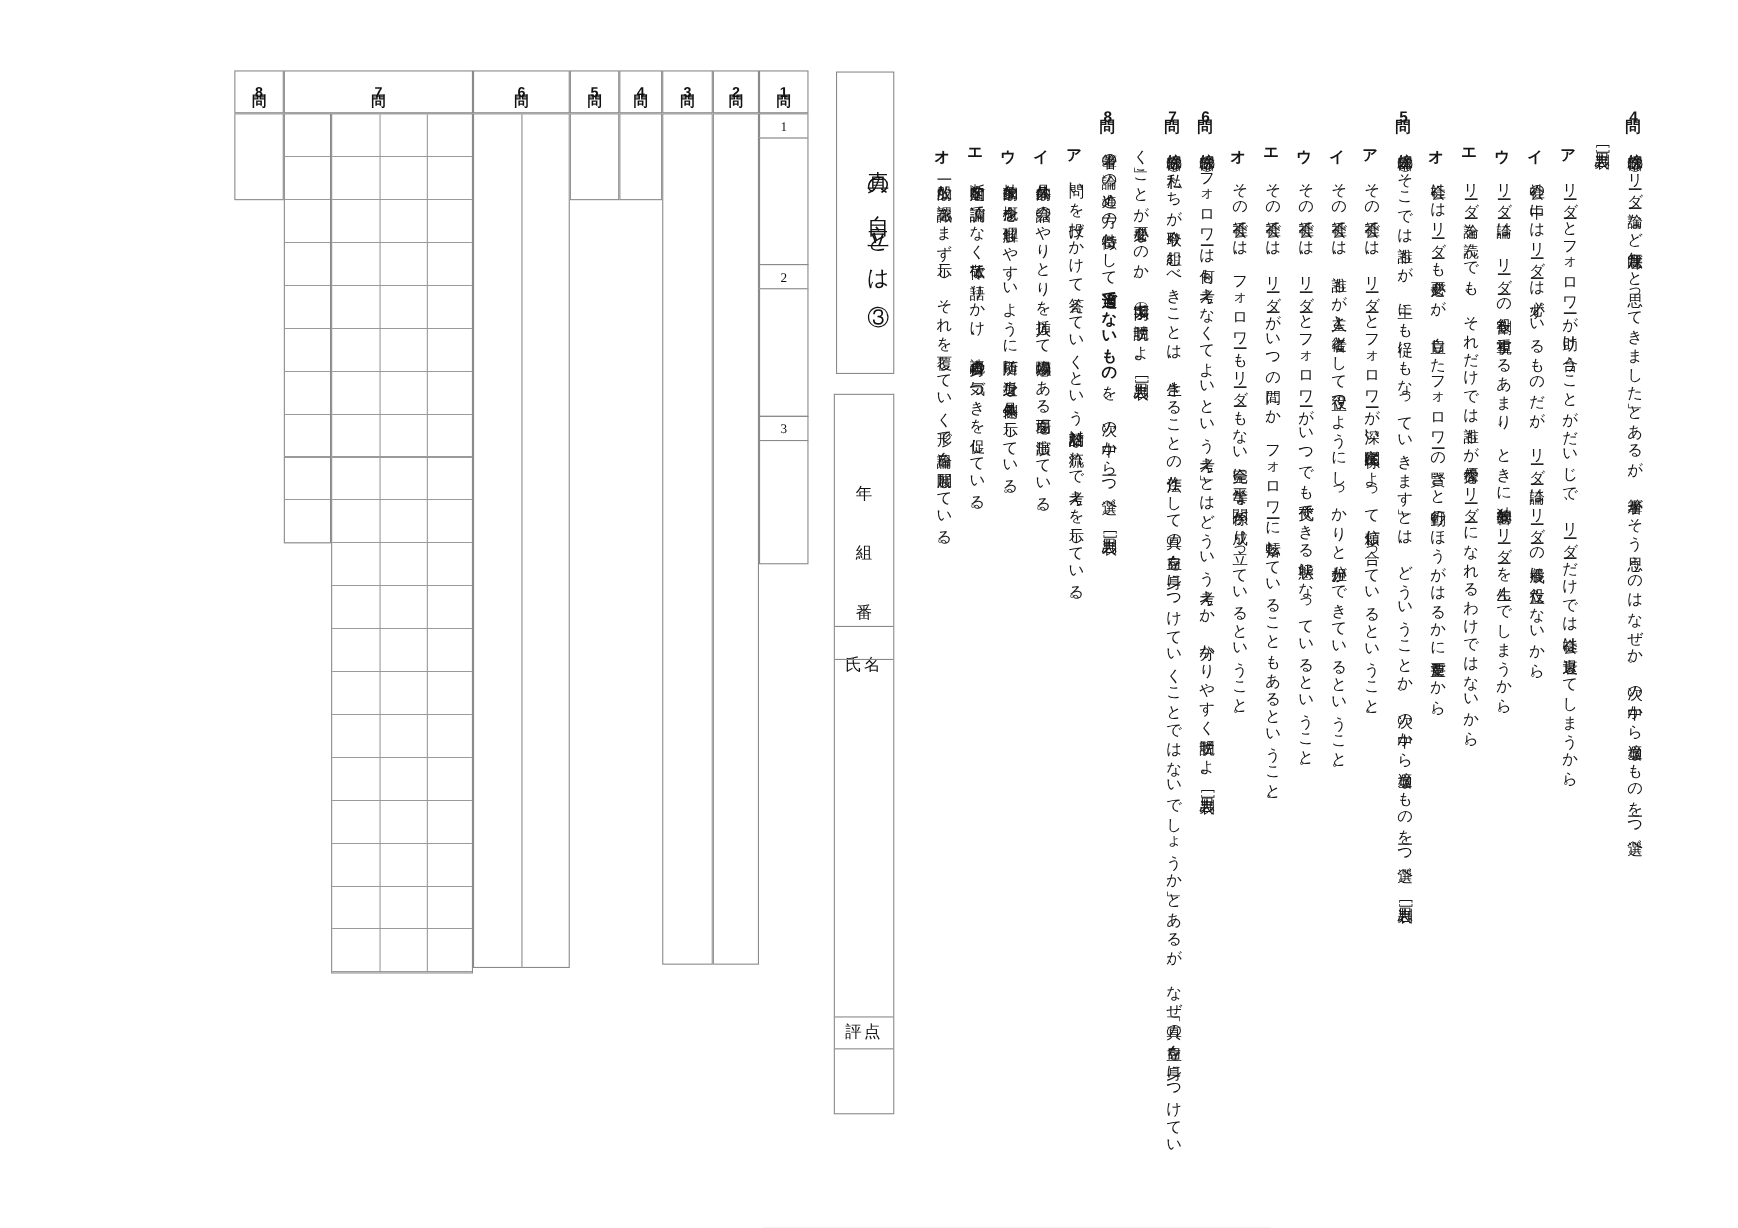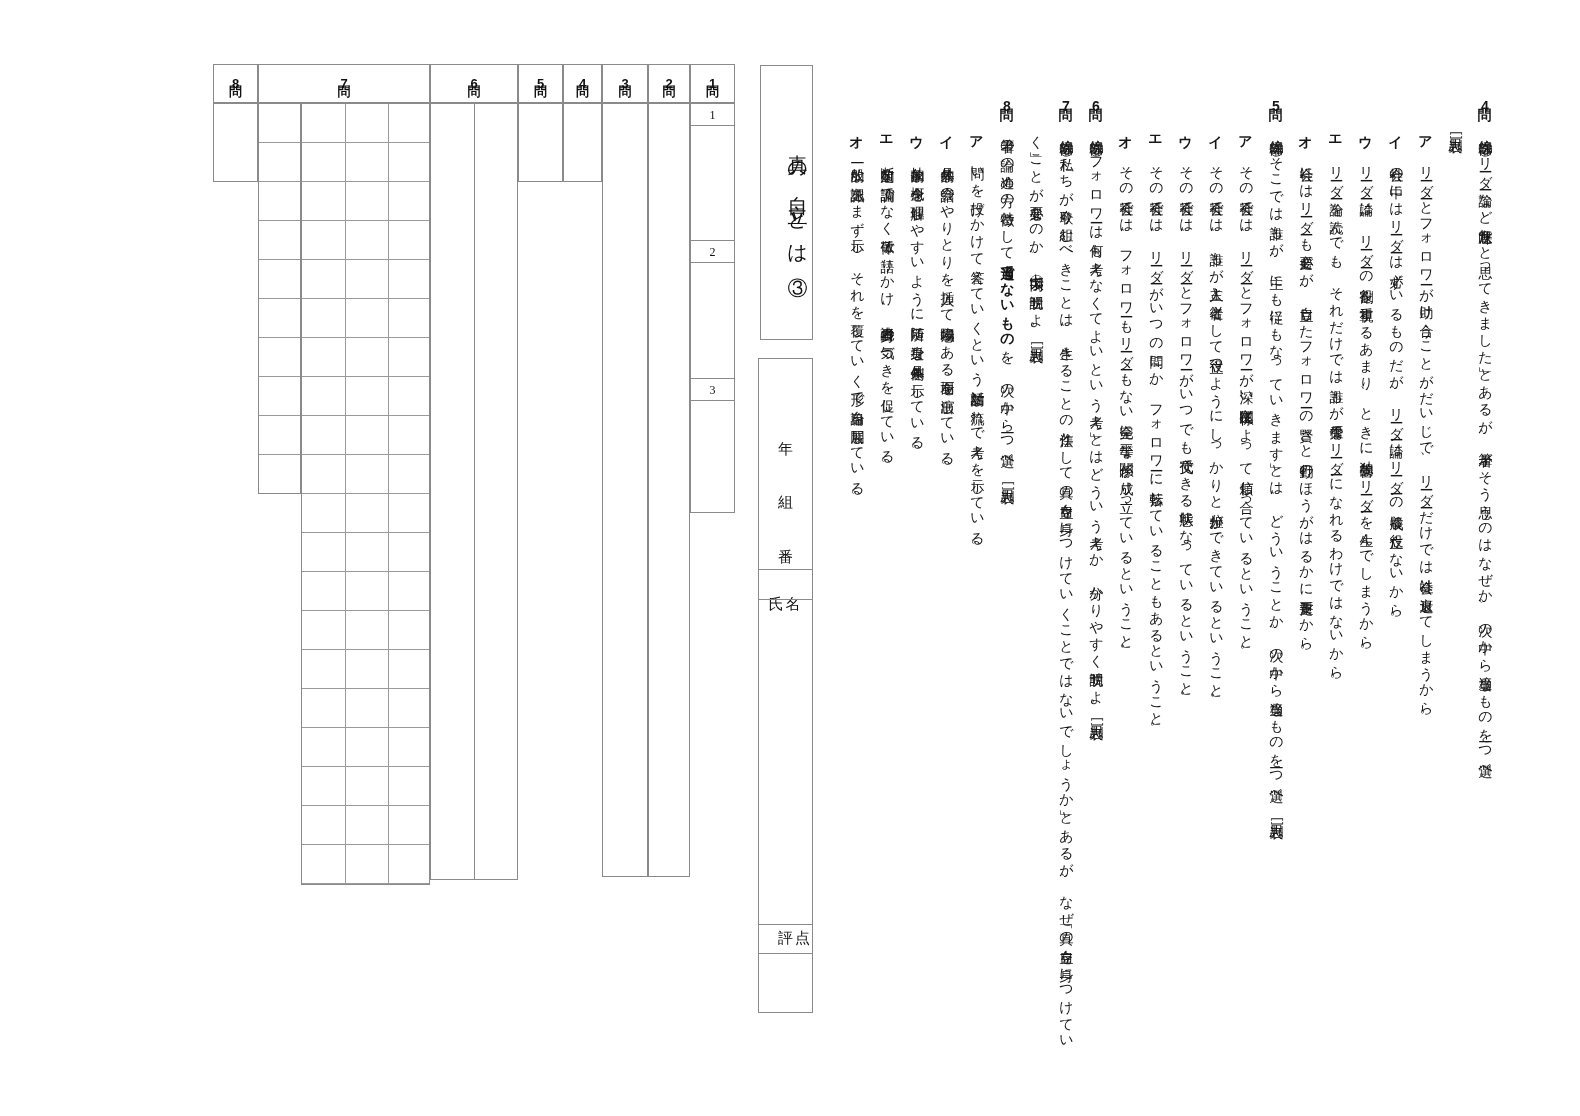--- a/index.html
+++ b/index.html
@@ -139,21 +139,21 @@
     <span class="namechar" style="top:81px;">年</span>
     <span class="namechar" style="top:134px;">組</span>
     <span class="namechar" style="top:189px;">番</span>
     <div class="hline" style="top:210px;"></div>
     <div class="hcell" style="top:210px; height:30px; left:0; right:0;margin-top:20px;">
       <span>氏名</span>
     </div>
     <div class="hline" style="top:240px;"></div>
     <div class="abs" style="top:241px; left:0; right:0; height:323px;"></div>
     <div class="hline" style="top:565px;"></div>
-    <div class="hcell" style="top:565px; height:29px; left:0; right:0;justify-content:flex-end;">
+    <div class="hcell" style="top:565px; height:29px; left:0; right:0;">
       <span>評点</span>
     </div>
     <div class="hline" style="top:594px;"></div>
     <div class="abs" style="top:595px; left:0; right:0; bottom:0;"></div>
   </div>
 
   <div id="questions">
 
     <p class="qline"><span class="q-label"><span>問</span><span class="upright">4</span></span><span>傍線部③「リーダー論など無意味だと思ってきました」とあるが、筆者がそう思うのはなぜか。次の中から適当なものを一つ選べ。</span></p>
     <p class="optline"><span>［思判表］</span></p>

